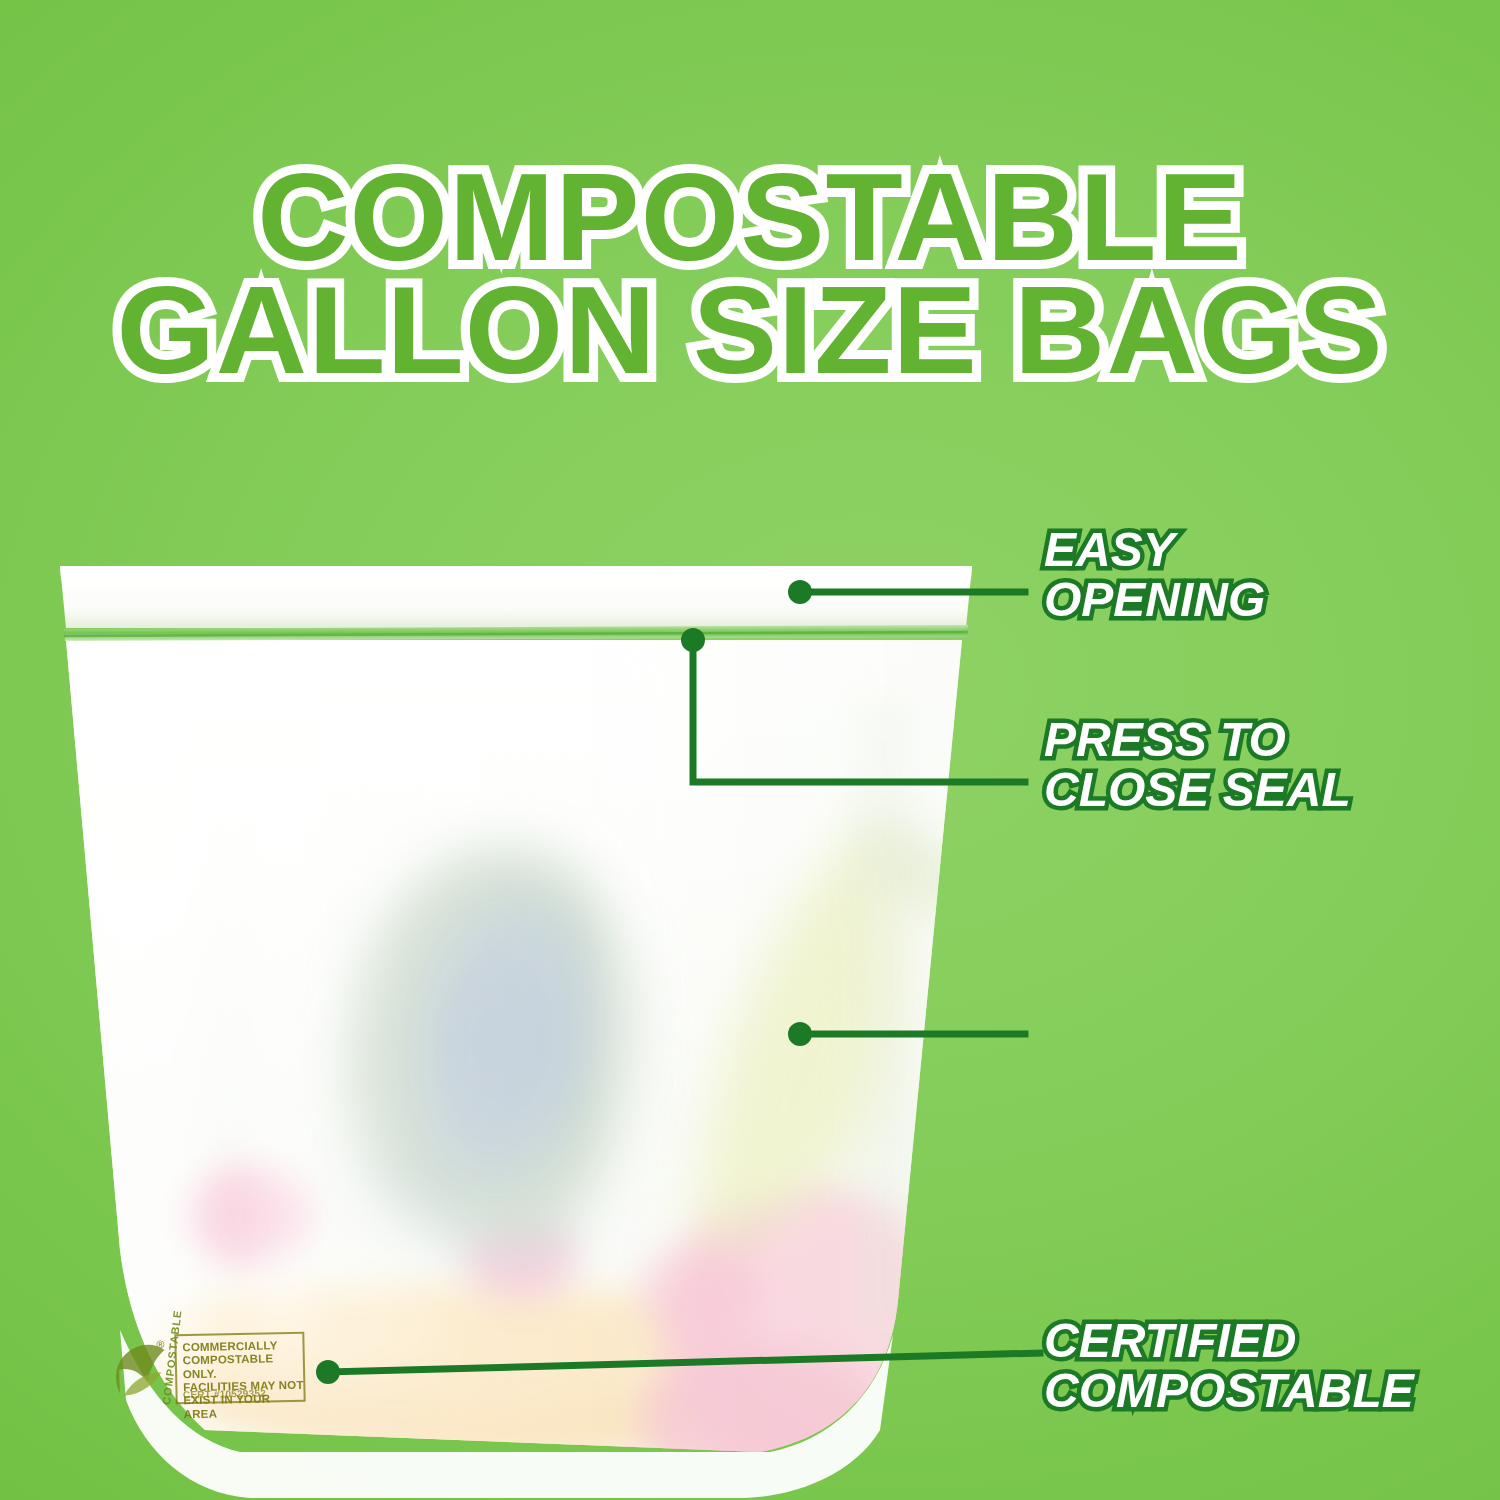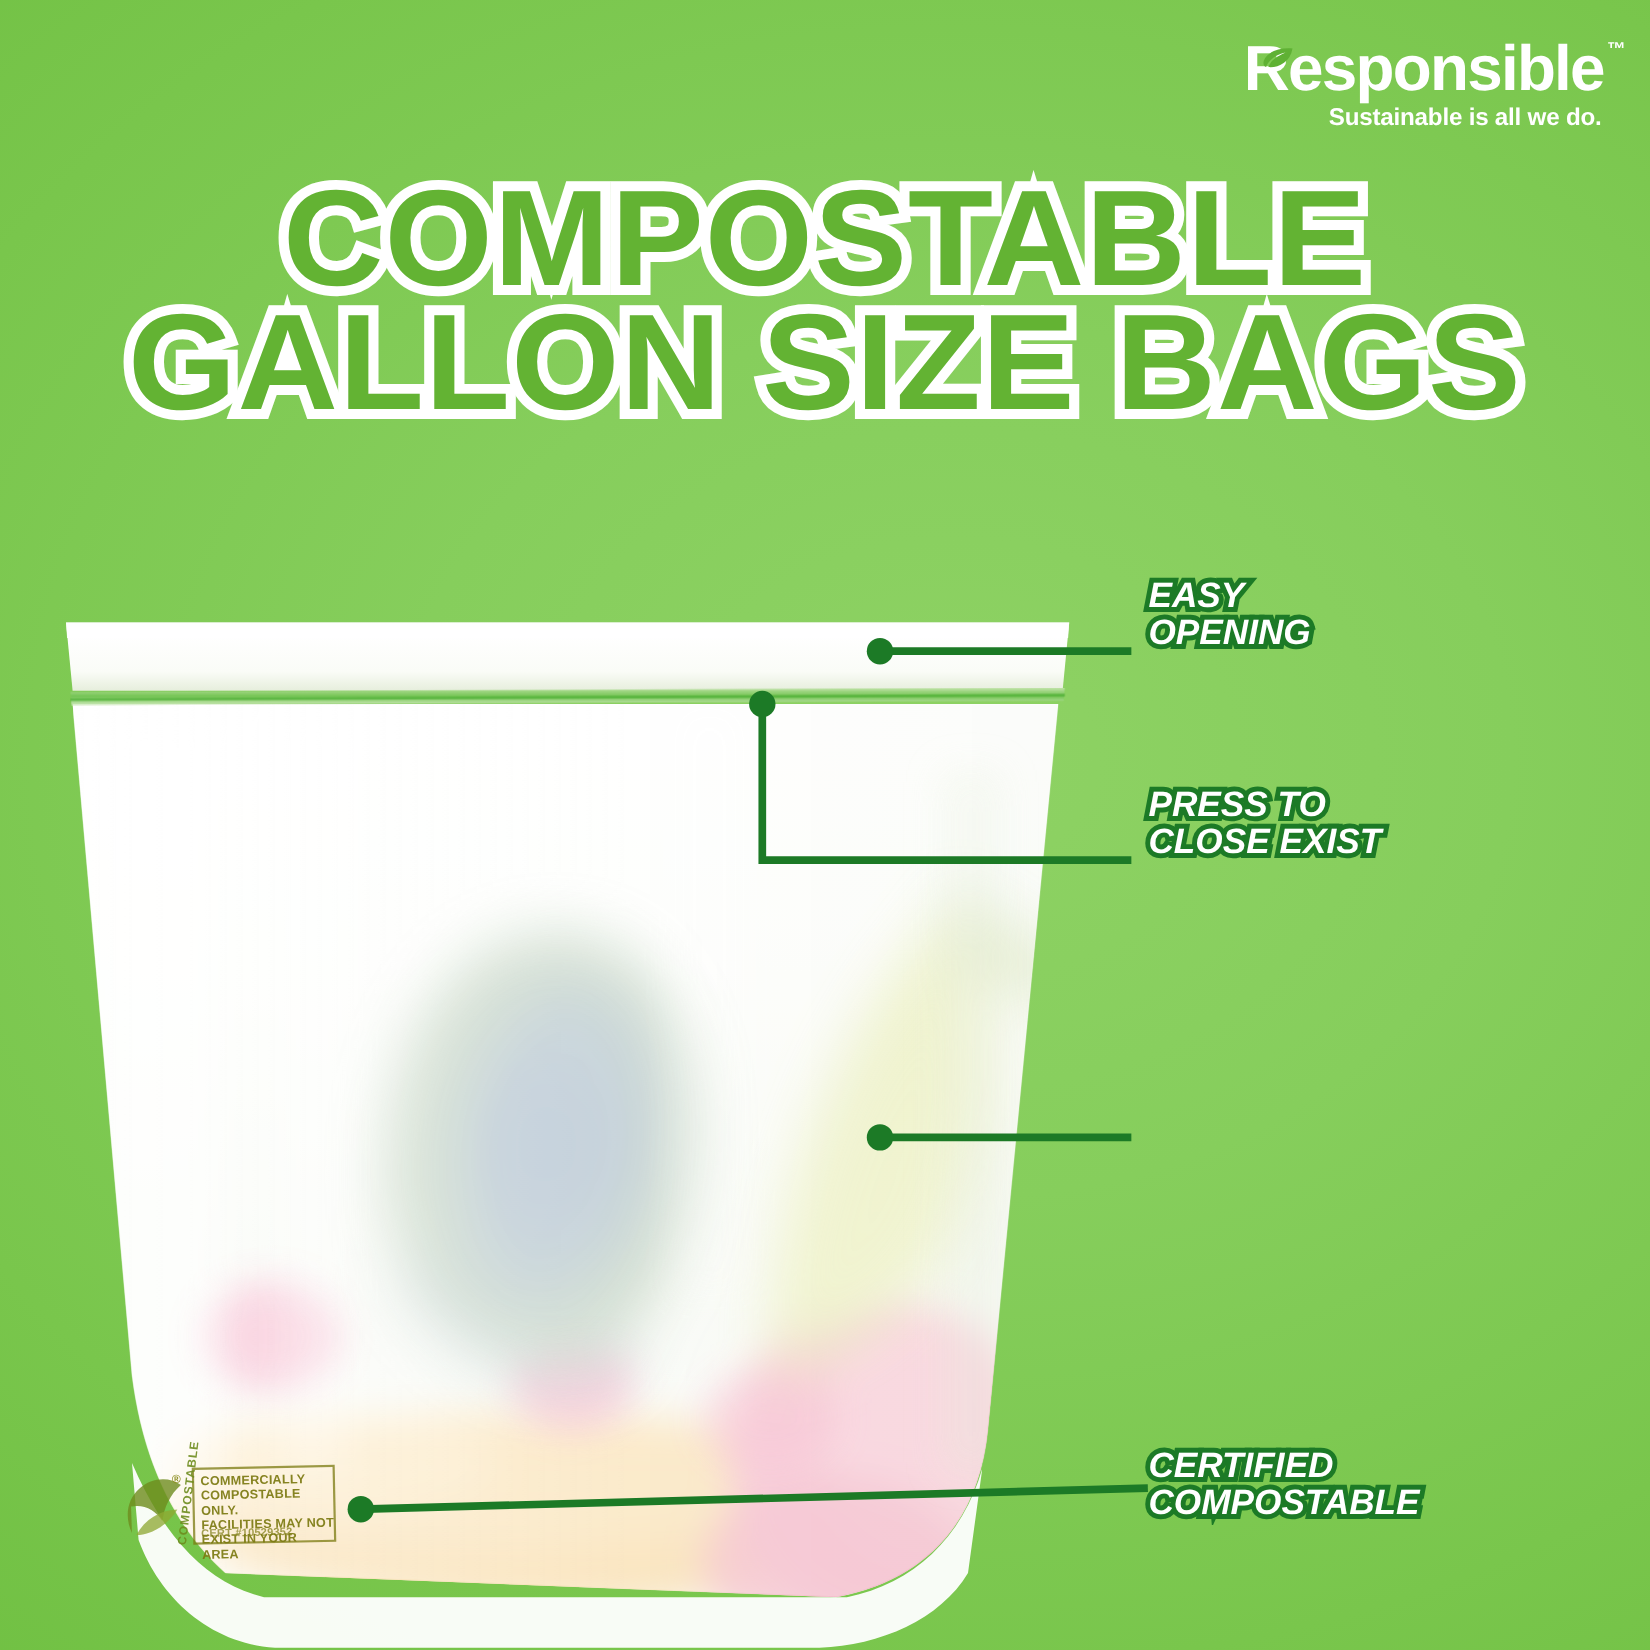--- a/index.html
+++ b/index.html
@@ -55,21 +55,21 @@
   .head-2{font-size:124px;margin-top:-6px;}
 
   
   #bag-wrap{position:absolute;left:0;top:0;width:1500px;height:1500px;}
 
   
   .callout{
     position:absolute;
     font-family:"Liberation Sans",sans-serif;
     font-weight:bold;font-style:italic;
-    font-size:32px;line-height:1.04;
+    font-size:48px;line-height:1.04;
     color:#FFFFFF;
     -webkit-text-stroke:9px #1C7A26;
     paint-order:stroke fill;
     text-stroke:9px #1C7A26;
     letter-spacing:0px;
     white-space:pre-line;
   }
   #callout-easy      {left:1044px;top:525px;}
   #callout-press     {left:1044px;top:715px;}
   #callout-food      {left:1044px;top:975px;}
@@ -281,36 +281,25 @@
         <line x1="328" y1="1372" x2="1040" y2="1353"></line>
         <circle cx="328" cy="1372" r="12" stroke="none"></circle>
       </g>
     </g>
   </svg>
 
   <div class="callout" id="callout-easy">EASY
 OPENING</div>
 
   <div class="callout" id="callout-press">PRESS TO
-CLOSE EXIST</div>
+CLOSE SEAL</div>
 
 
   <div class="callout" id="callout-certified">CERTIFIED
 COMPOSTABLE</div>
 
   <div id="headline">
     <span class="head-line head-1">COMPOSTABLE</span>
     <span class="head-line head-2">GALLON SIZE BAGS</span>
   </div>
 
-  <div id="logo">
-    <div class="logo-word">
-      <span>Responsible</span>
-      <svg class="logo-leaf" viewBox="0 0 30 19">
-        <path d="M28,1 C16,0 5,4 2,12 C1,15 2,17 4,18 C6,12 13,6 24,4
-                 C15,7 8,12 6,18 C14,19 26,14 28,1 Z" fill="#5FB134"></path>
-      </svg>
-      <span class="logo-tm">™</span>
-    </div>
-    <span class="logo-tag">Sustainable is all we do.</span>
-  </div>
 
 </div>
 
 </body></html>

